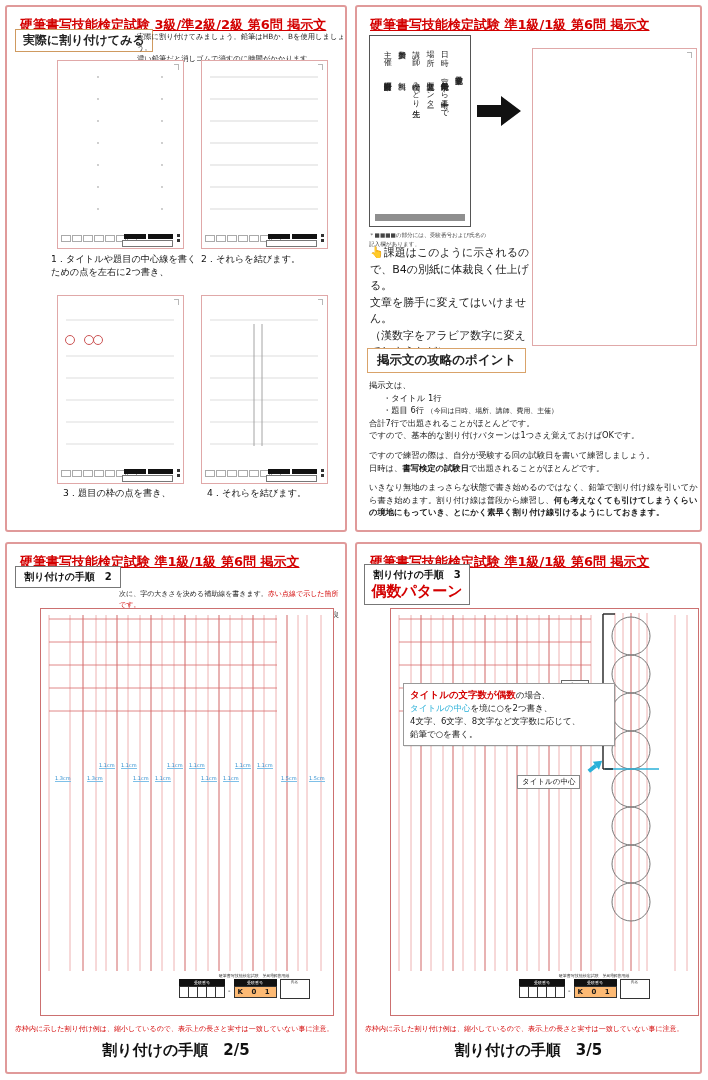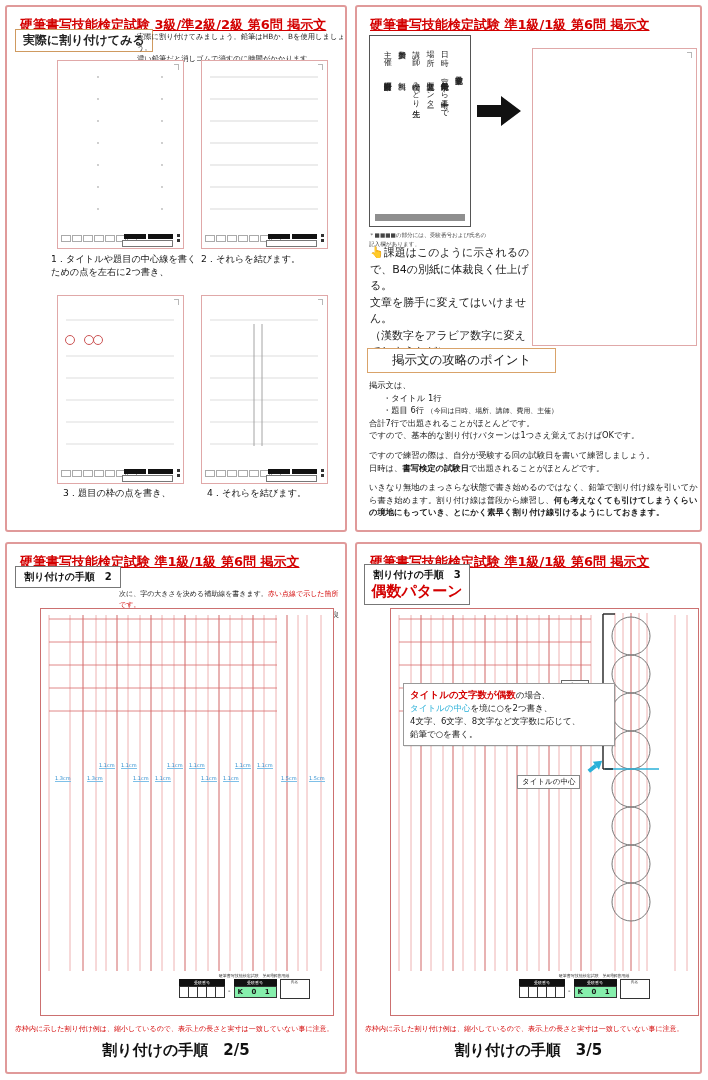--- a/index.html
+++ b/index.html
@@ -25,21 +25,21 @@
   .vbox{position:absolute;left:12px;top:28px;width:102px;height:192px;border:1.2px solid #555;background:#fff;box-sizing:border-box;}
   .vbody{position:absolute;left:5px;top:8px;right:5px;bottom:20px;writing-mode:vertical-rl;font-size:8px;line-height:1.78;color:#222;}
   .vlabel{display:inline-block;min-inline-size:32px;}
   .vtitle{padding-inline-start:26px;}
   .graybar{position:absolute;left:5px;right:5px;bottom:5px;height:7px;background:#8f8f8f;}
   .vnote{position:absolute;font-size:5.6px;line-height:1.6;color:#444;}
   .bigpage{position:absolute;border:1px solid #e0a8a8;background:#fff;}
   .blockarrow{position:absolute;}
   .callout{position:absolute;font-size:11px;line-height:1.5;color:#1a1a1a;}
   .finger{color:#f0a020;}
-  .pointsbox{position:absolute;border:1px solid #d9a36a;background:#fff;font-size:12.5px;font-weight:normal;padding:3px 24px;color:#222;}
+  .pointsbox{position:absolute;border:1px solid #d9a36a;background:#fff;font-size:12.5px;font-weight:bold;padding:3px 9px;color:#222;}
   .ppar{position:absolute;font-size:8.3px;line-height:1.52;color:#1a1a1a;}
   .ppar .ind{padding-left:14px;}
   .ppar .gap{height:7px;}
   .small{font-size:6.9px;}
   .b{font-weight:bold;}
   .red{color:#d30000;}
   .cyan{color:#2ab0d8;}
   
   .stepbox{position:absolute;border:1.2px solid #777;background:#fff;font-size:10px;font-weight:bold;text-align:center;padding:3px 4px;color:#111;}
   .stepbox .red2{color:#d30000;font-size:15px;}
@@ -50,21 +50,21 @@
   .bigcap{position:absolute;left:0;right:0;text-align:center;font-size:15px;font-weight:bold;color:#111;}
   
   .sheet-footer{position:absolute;width:150px;}
   .sf-top{font-size:4px;color:#333;text-align:center;margin-bottom:1px;white-space:nowrap;}
   .sf-row{display:flex;align-items:flex-start;gap:3px;}
   .sf-group{display:flex;flex-direction:column;}
   .sf-bar{background:#111;color:#fff;font-size:4px;text-align:center;padding:1px 6px;white-space:nowrap;}
   .sf-cells{display:flex;border:1px solid #333;height:10px;background:#fff;}
   .sf-cells b{width:8px;border-right:1px solid #333;display:block;height:100%;}
   .sf-cells b:last-child{border-right:none;}
-  .sf-code{border:1px solid #333;height:10px;display:flex;align-items:center;padding:0 3px;font-size:7px;font-weight:bold;letter-spacing:3px;background:#86efac;}
+  .sf-code{border:1px solid #333;height:10px;display:flex;align-items:center;padding:0 3px;font-size:7px;font-weight:bold;letter-spacing:3px;background:#fdba74;}
   .sf-dash{font-size:7px;margin-top:8px;}
   .sf-name{width:28px;border:1px solid #333;height:18px;font-size:3.5px;text-align:center;background:#fff;color:#333;}
   .notebox{position:absolute;background:#fff;border:1px solid #999;padding:4px 6px;font-size:8.5px;line-height:1.5;color:#1a1a1a;box-shadow:1px 1px 0 rgba(0,0,0,.08);}
   .note-red{font-weight:bold;color:#d30000;font-size:9.5px;}
   .blabel{position:absolute;border:1px solid #666;background:#fff;padding:1px 3px;font-size:7px;color:#111;}
   .clabel{position:absolute;border:1px solid #888;background:#fff;padding:1px 4px;font-size:7.5px;color:#111;white-space:nowrap;}
   .cyarrow{position:absolute;display:flex;align-items:center;transform:rotate(-38deg);}
   .cyarrow .shaft{width:9px;height:4px;background:#2ab0d8;}
   .cyarrow .head{width:0;height:0;border-left:8px solid #2ab0d8;border-top:5px solid transparent;border-bottom:5px solid transparent;}
 </style>

